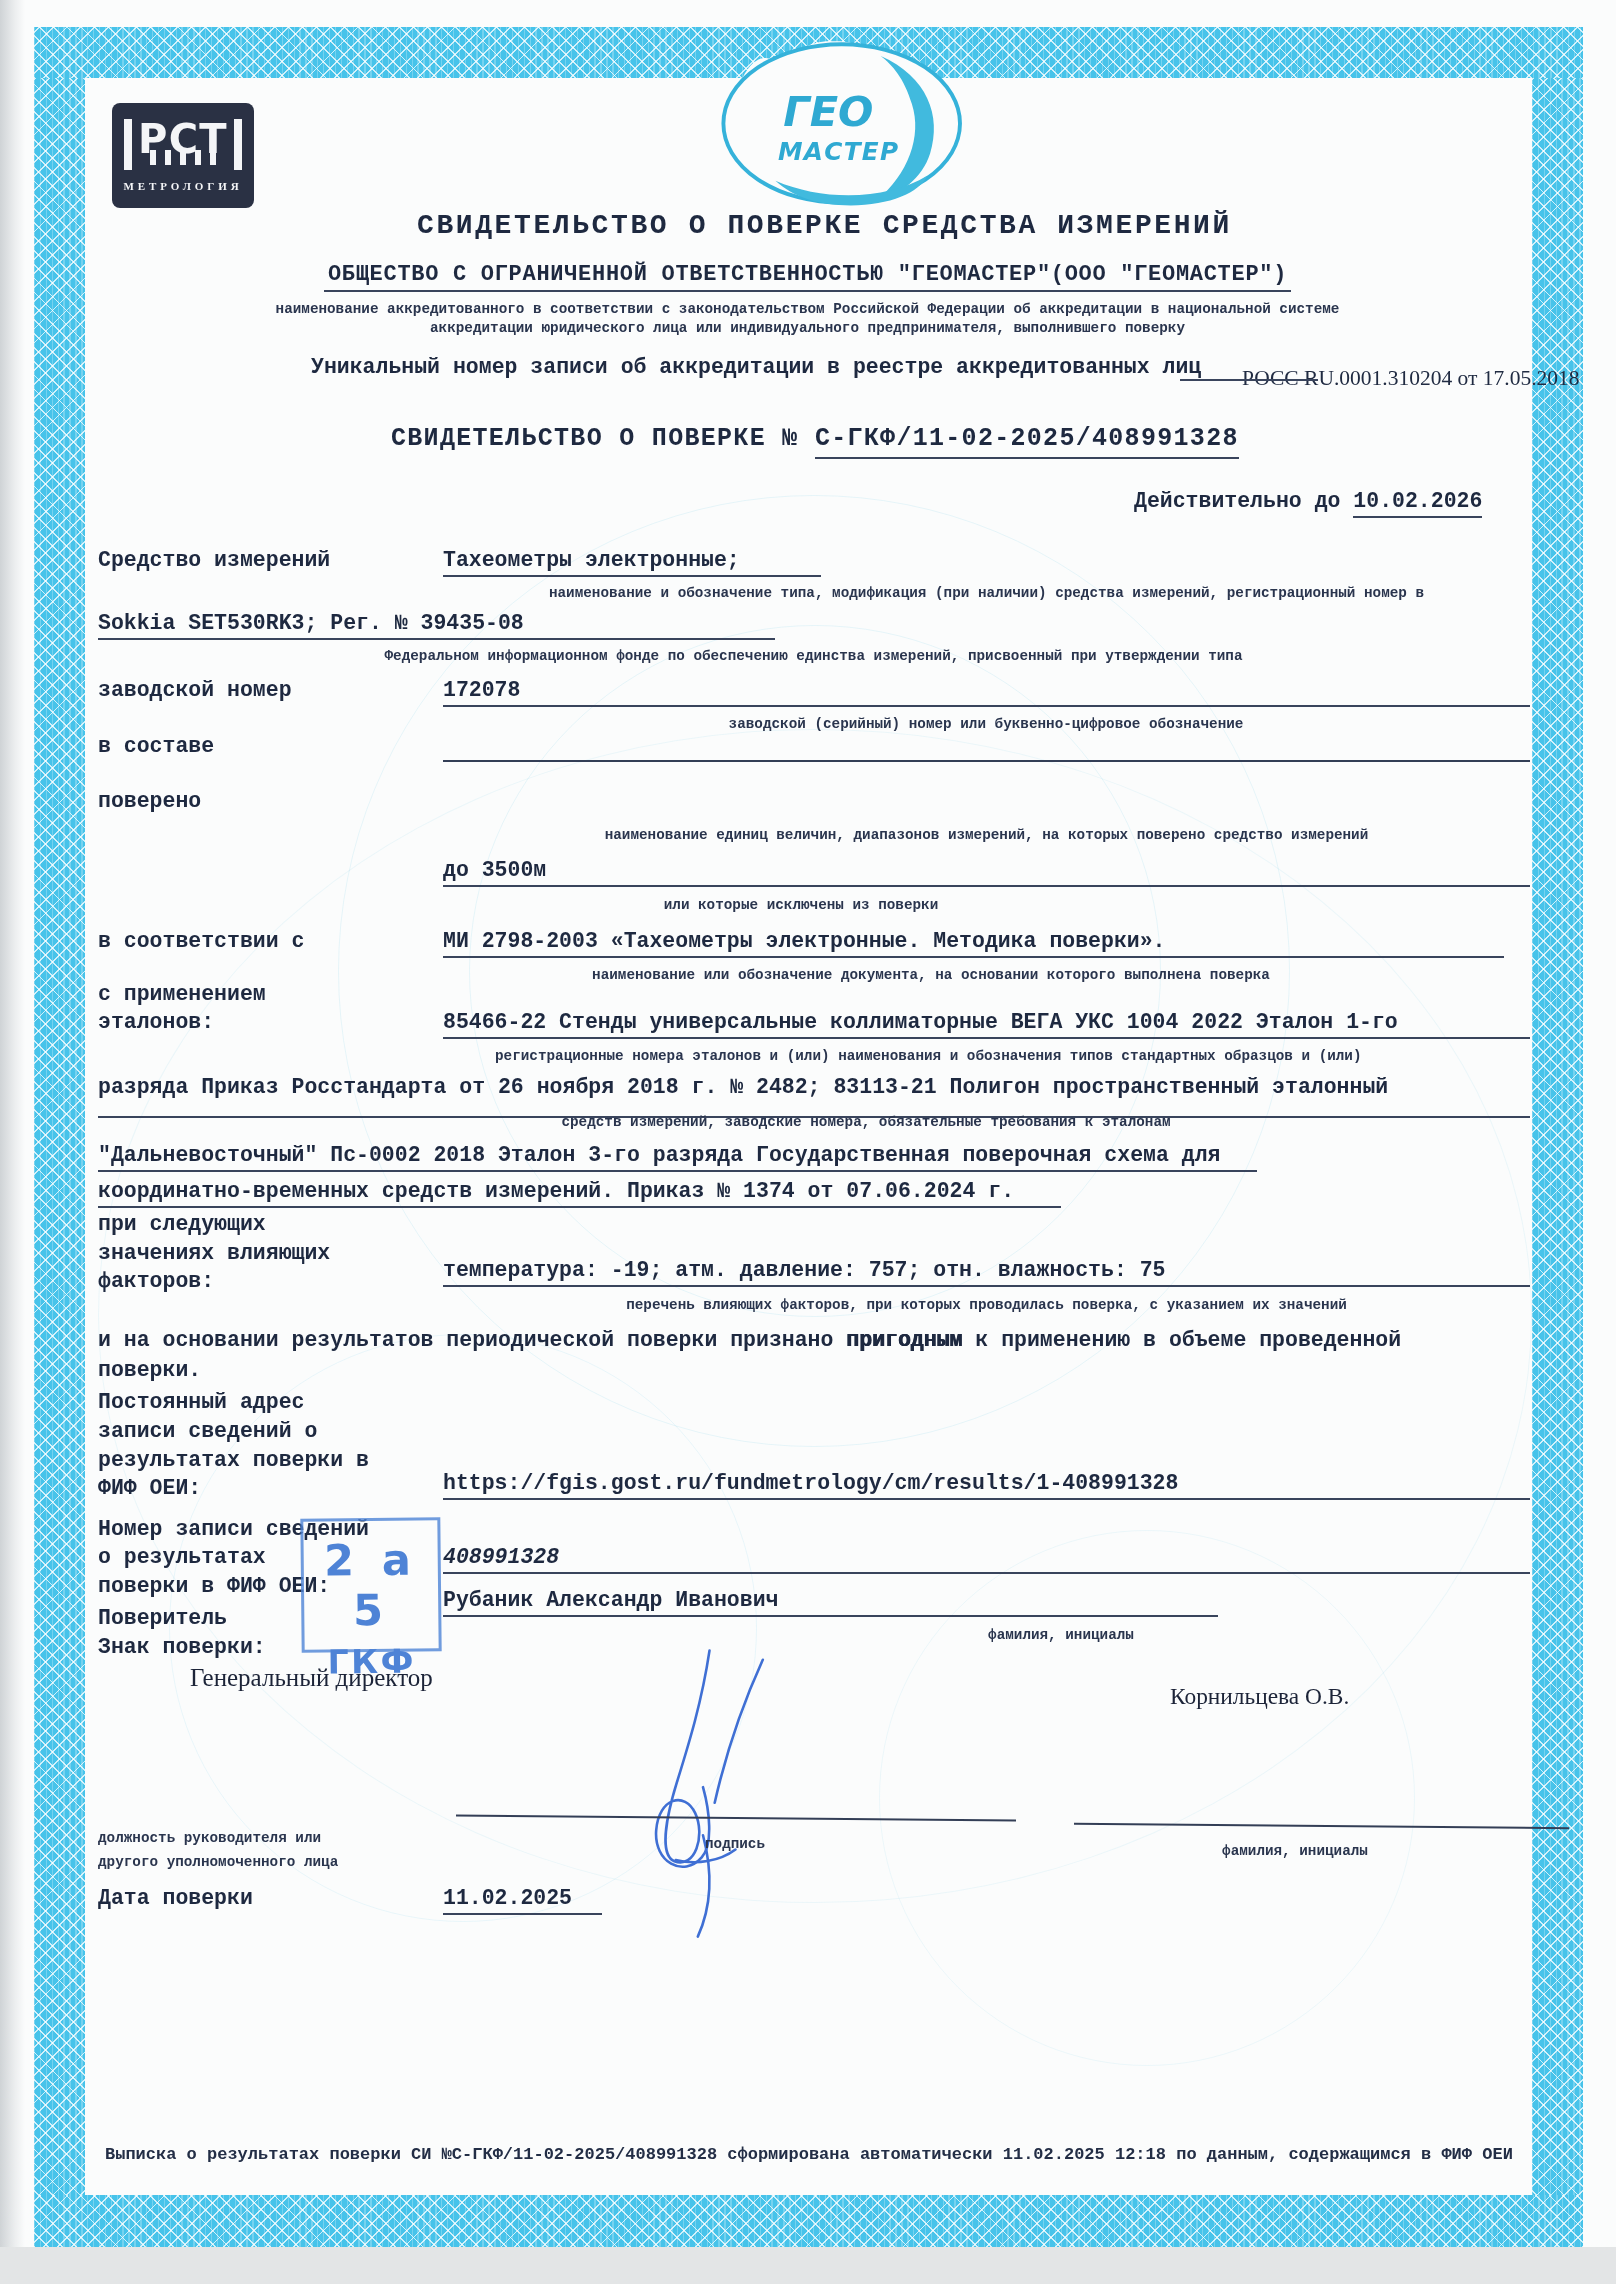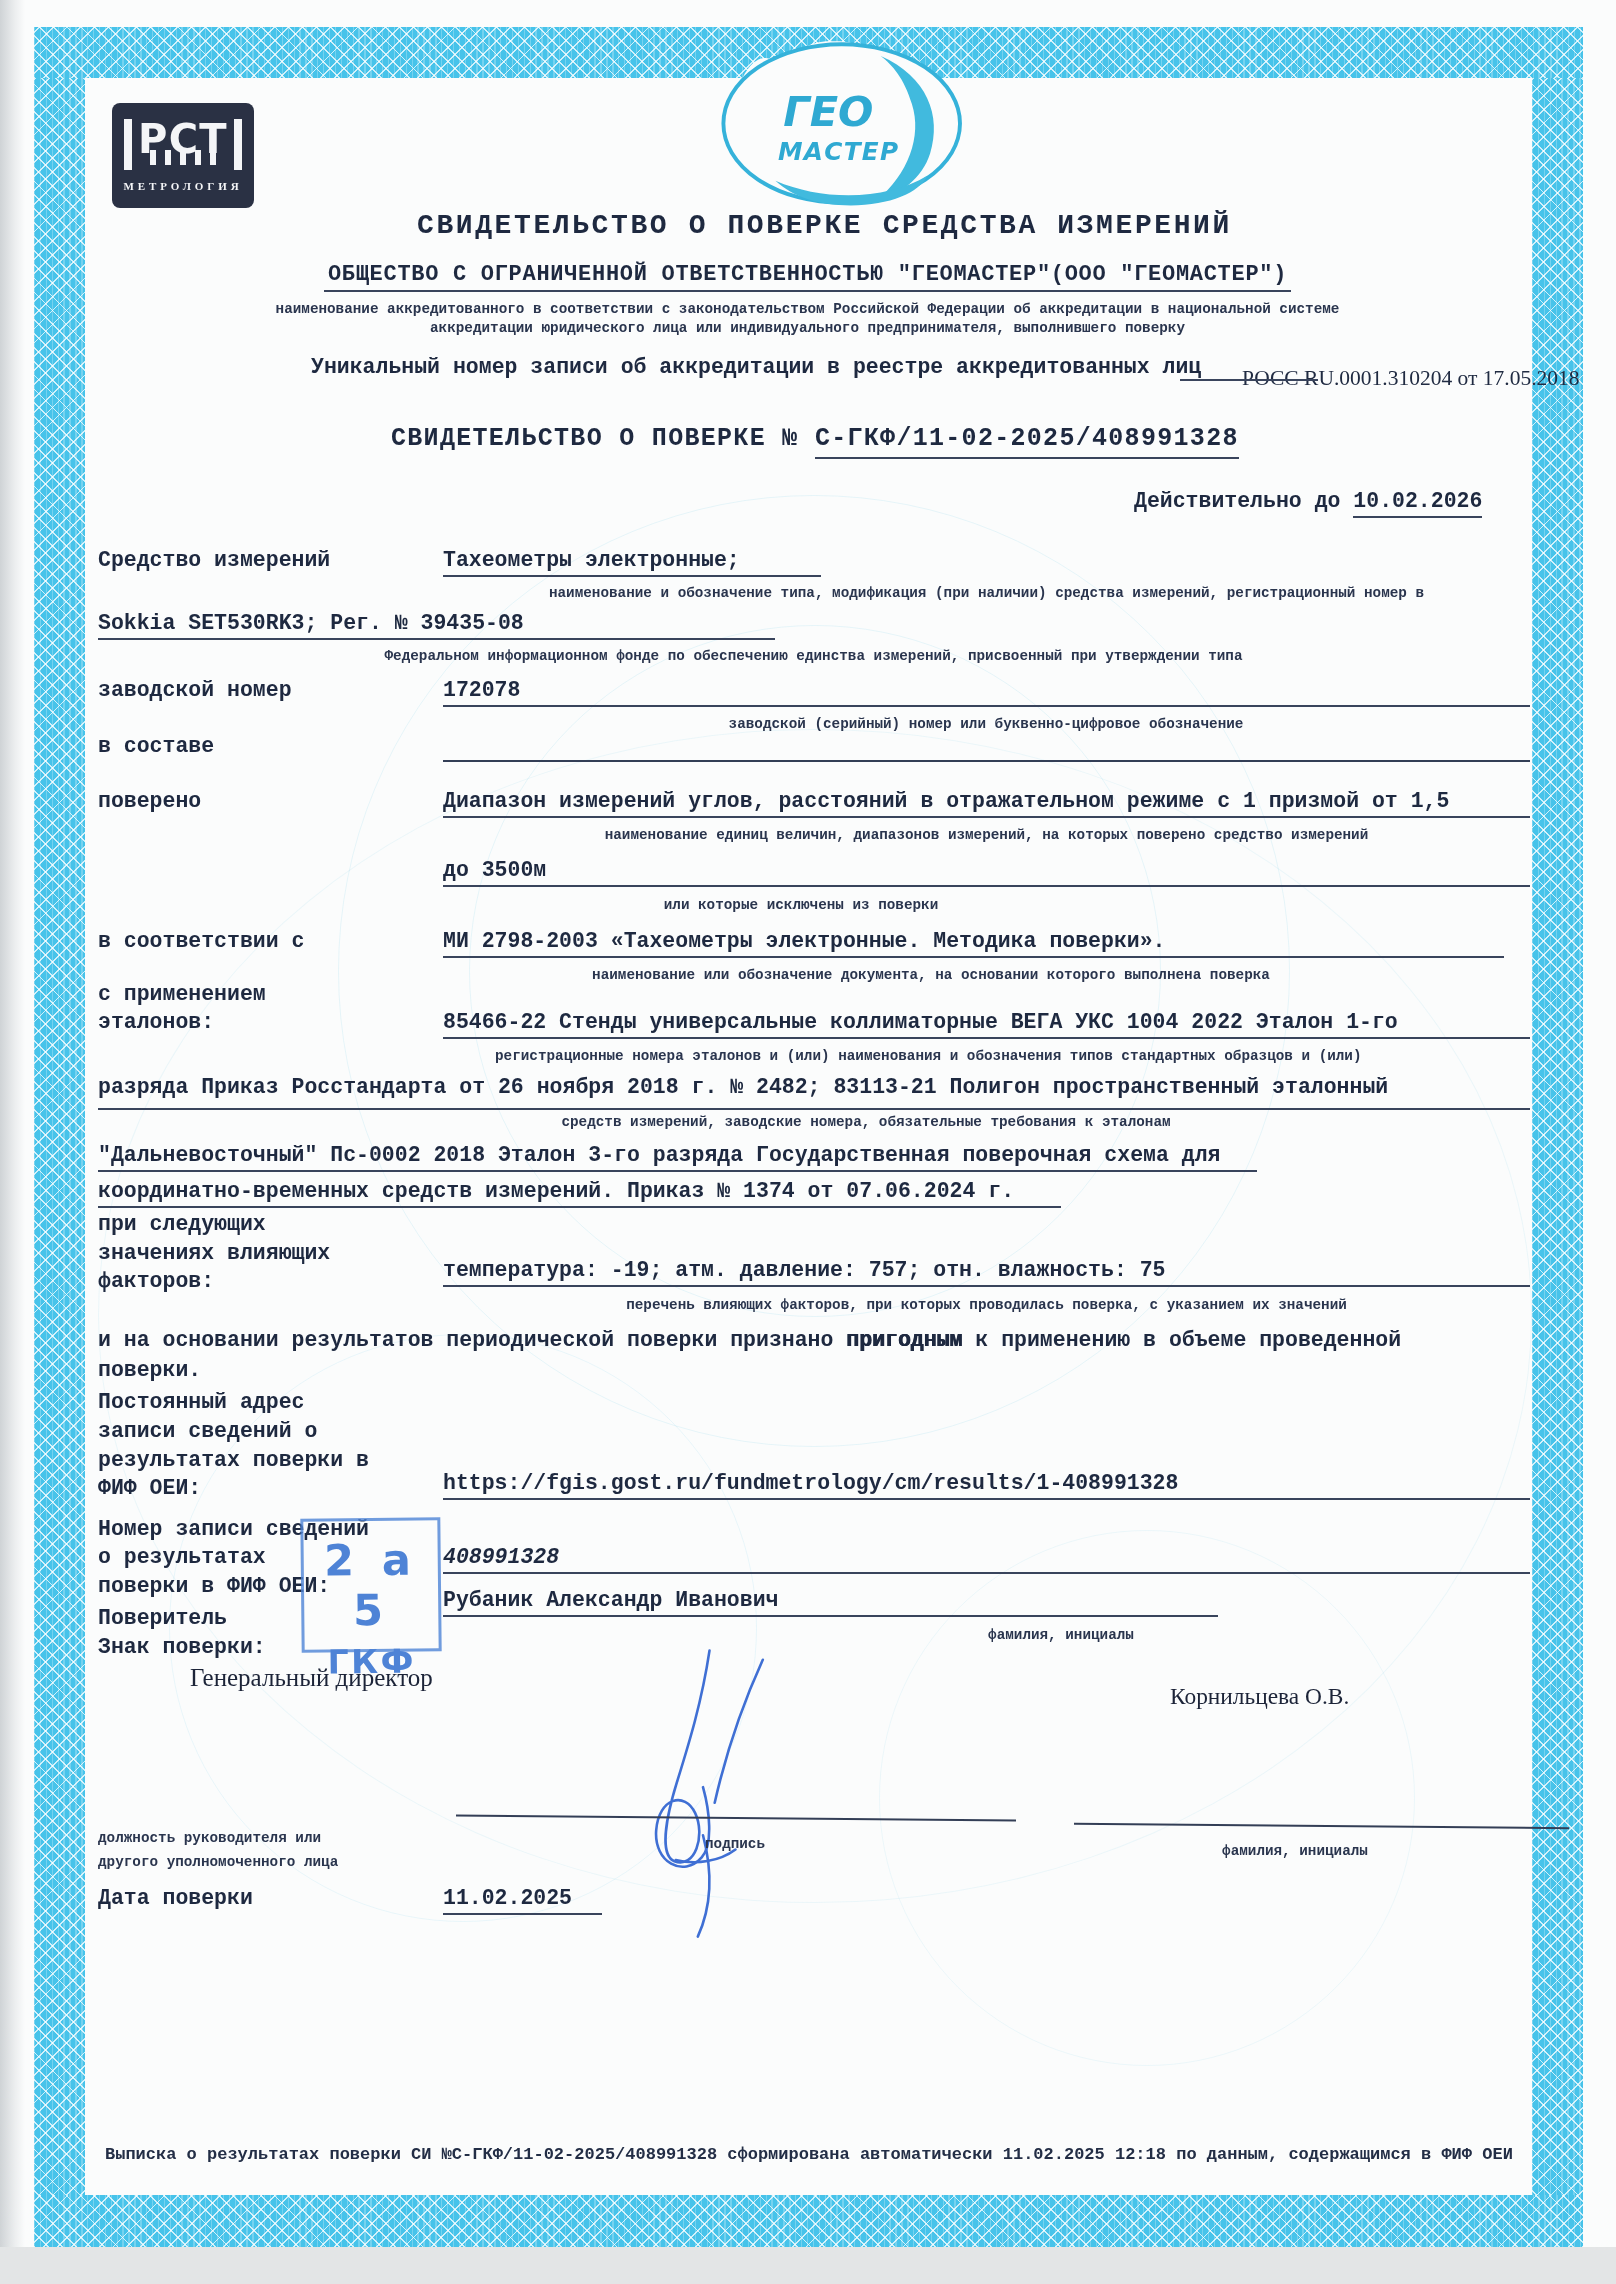--- a/index.html
+++ b/index.html
@@ -141,34 +141,33 @@
   <div class="abs cap center" style="left:260px;top:648px;width:1107px;">Федеральном информационном фонде по обеспечению единства измерений, присвоенный при утверждении типа</div>
 
   <div class="abs lbl" style="left:98px;top:678px;">заводской номер</div>
   <div class="abs val ul" style="left:443px;top:678px;width:1087px;padding-bottom:2.6px;">172078</div>
   <div class="abs cap center" style="left:540px;top:716px;width:892px;">заводской (серийный) номер или буквенно-цифровое обозначение</div>
 
   <div class="abs lbl" style="left:98px;top:734px;">в составе</div>
   <div class="abs line" style="left:443px;top:760px;width:1087px;"></div>
 
   <div class="abs lbl" style="left:98px;top:789px;">поверено</div>
-  <div class="abs val ul" style="left:443px;top:789px;width:1087px;padding-bottom:2.6px;">Диапазон измерений углов, расстояний в отражательном режиме с 1 призмой от 1,5</div>
   <div class="abs cap center" style="left:443px;top:827px;width:1087px;">наименование единиц величин, диапазонов измерений, на которых поверено средство измерений</div>
   <div class="abs val ul" style="left:443px;top:858px;width:1087px;padding-bottom:2.6px;">до 3500м</div>
   <div class="abs cap center" style="left:443px;top:897px;width:716px;">или которые исключены из поверки</div>
 
   <div class="abs lbl" style="left:98px;top:929px;">в соответствии с</div>
   <div class="abs val ul" style="left:443px;top:929px;width:1061px;padding-bottom:2.6px;">МИ 2798-2003 «Тахеометры электронные. Методика поверки».</div>
   <div class="abs cap center" style="left:443px;top:967px;width:976px;">наименование или обозначение документа, на основании которого выполнена поверка</div>
 
   <div class="abs lbl" style="left:98px;top:982px;">с применением</div>
   <div class="abs lbl" style="left:98px;top:1010px;">эталонов:</div>
   <div class="abs val ul" style="left:443px;top:1010px;width:1087px;padding-bottom:2.6px;">85466-22 Стенды универсальные коллиматорные ВЕГА УКС 1004 2022 Эталон 1-го</div>
   <div class="abs cap" style="left:495px;top:1048px;">регистрационные номера эталонов и (или) наименования и обозначения типов стандартных образцов и (или)</div>
-  <div class="abs val ul" style="left:98px;top:1075px;width:1432px;padding-bottom:9px;">разряда Приказ Росстандарта от 26 ноября 2018 г. № 2482; 83113-21 Полигон пространственный эталонный</div>
+  <div class="abs val ul" style="left:98px;top:1075px;width:1432px;padding-bottom:17px;">разряда Приказ Росстандарта от 26 ноября 2018 г. № 2482; 83113-21 Полигон пространственный эталонный</div>
   <div class="abs cap center" style="left:443px;top:1114px;width:846px;">средств измерений, заводские номера, обязательные требования к эталонам</div>
   <div class="abs val ul" style="left:98px;top:1143px;width:1159px;padding-bottom:2.6px;">"Дальневосточный" Пс-0002 2018 Эталон 3-го разряда Государственная поверочная схема для</div>
   <div class="abs val ul" style="left:98px;top:1179px;width:963px;padding-bottom:2.6px;">координатно-временных средств измерений. Приказ № 1374 от 07.06.2024 г.</div>
 
   <div class="abs lbl" style="left:98px;top:1212px;">при следующих</div>
   <div class="abs lbl" style="left:98px;top:1241px;">значениях влияющих</div>
   <div class="abs lbl" style="left:98px;top:1269px;">факторов:</div>
   <div class="abs val ul" style="left:443px;top:1258px;width:1087px;padding-bottom:2.6px;">температура: -19; атм. давление: 757; отн. влажность: 75</div>
   <div class="abs cap center" style="left:443px;top:1297px;width:1087px;">перечень влияющих факторов, при которых проводилась поверка, с указанием их значений</div>
 

